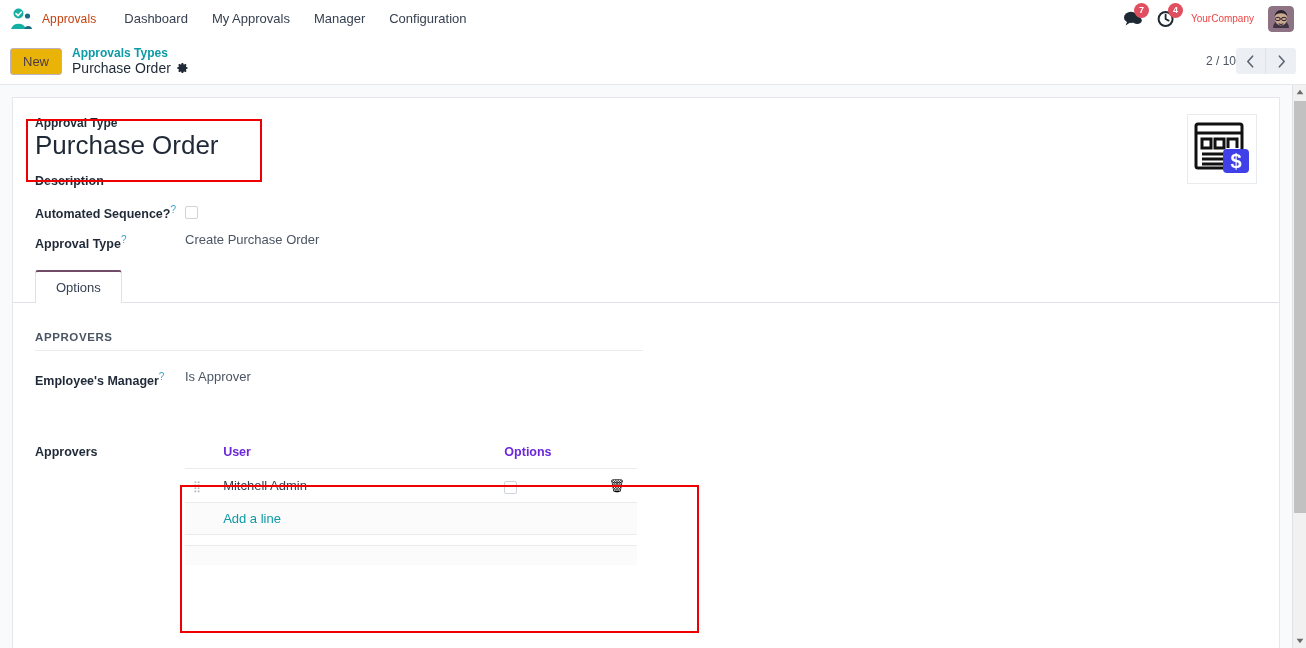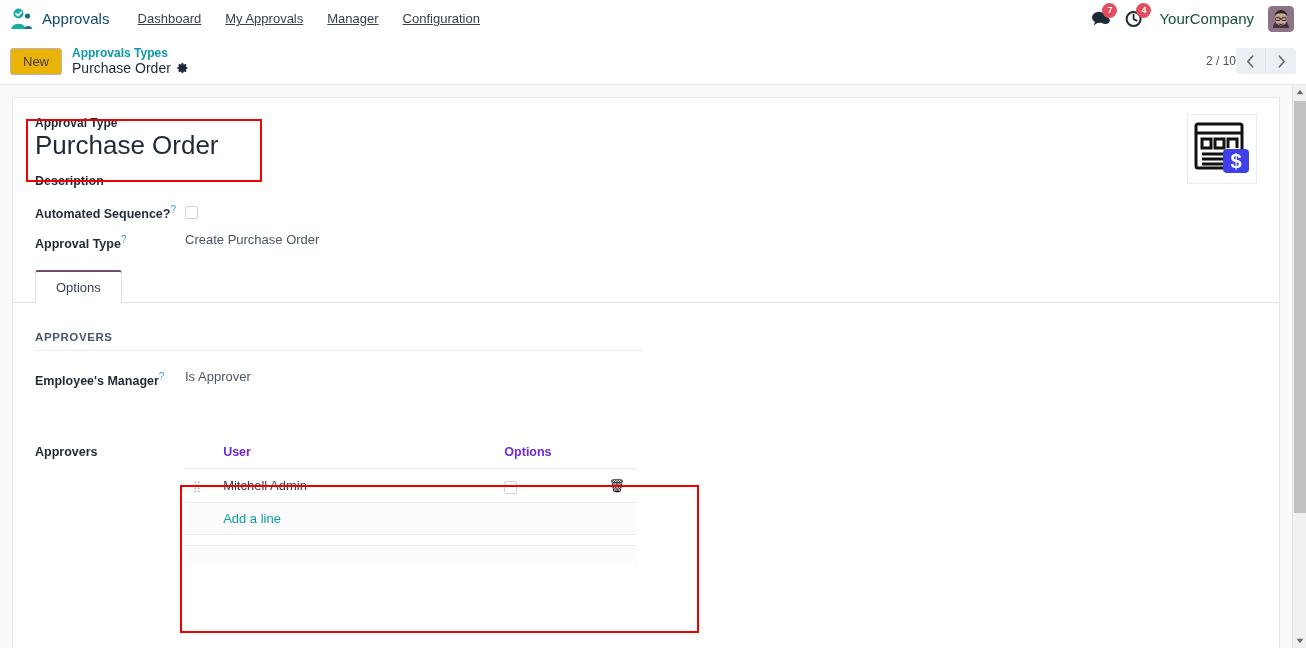--- a/index.html
+++ b/index.html
@@ -24,32 +24,31 @@
     position: relative;
   }
   .brand {
     display: flex;
     align-items: center;
     gap: 8px;
     margin-right: 16px;
   }
   .brand-icon { width: 24px; height: 22px; display: block; }
   .brand-name {
-    font-size: 15px;
-    color: #0c4a6e;
+    font-size: 12px;
+    color: #c2410c;
     letter-spacing: .1px;
   }
   .nav-items { display: flex; align-items: center; gap: 0; }
   .nav-item {
     font-size: 13px;
     color: #374151;
     padding: 6px 12px;
     white-space: nowrap;
     cursor: pointer;
-    text-decoration: underline;
   }
 
   .nav-right {
     margin-left: auto;
     display: flex;
     align-items: center;
     gap: 14px;
     padding-right: 4px;
   }
   .sys-icon {
@@ -67,22 +66,22 @@
     color: #fff;
     font-size: 9px;
     font-weight: bold;
     display: flex;
     align-items: center;
     justify-content: center;
     padding: 0 3px;
     line-height: 1;
   }
   .company-name {
-    font-size: 15px;
-    color: #14532d;
+    font-size: 10px;
+    color: #ef4444;
     cursor: pointer;
     white-space: nowrap;
   }
   .avatar {
     width: 26px; height: 26px;
     border-radius: 4px;
     overflow: hidden;
     display: block;
     cursor: pointer;
   }

